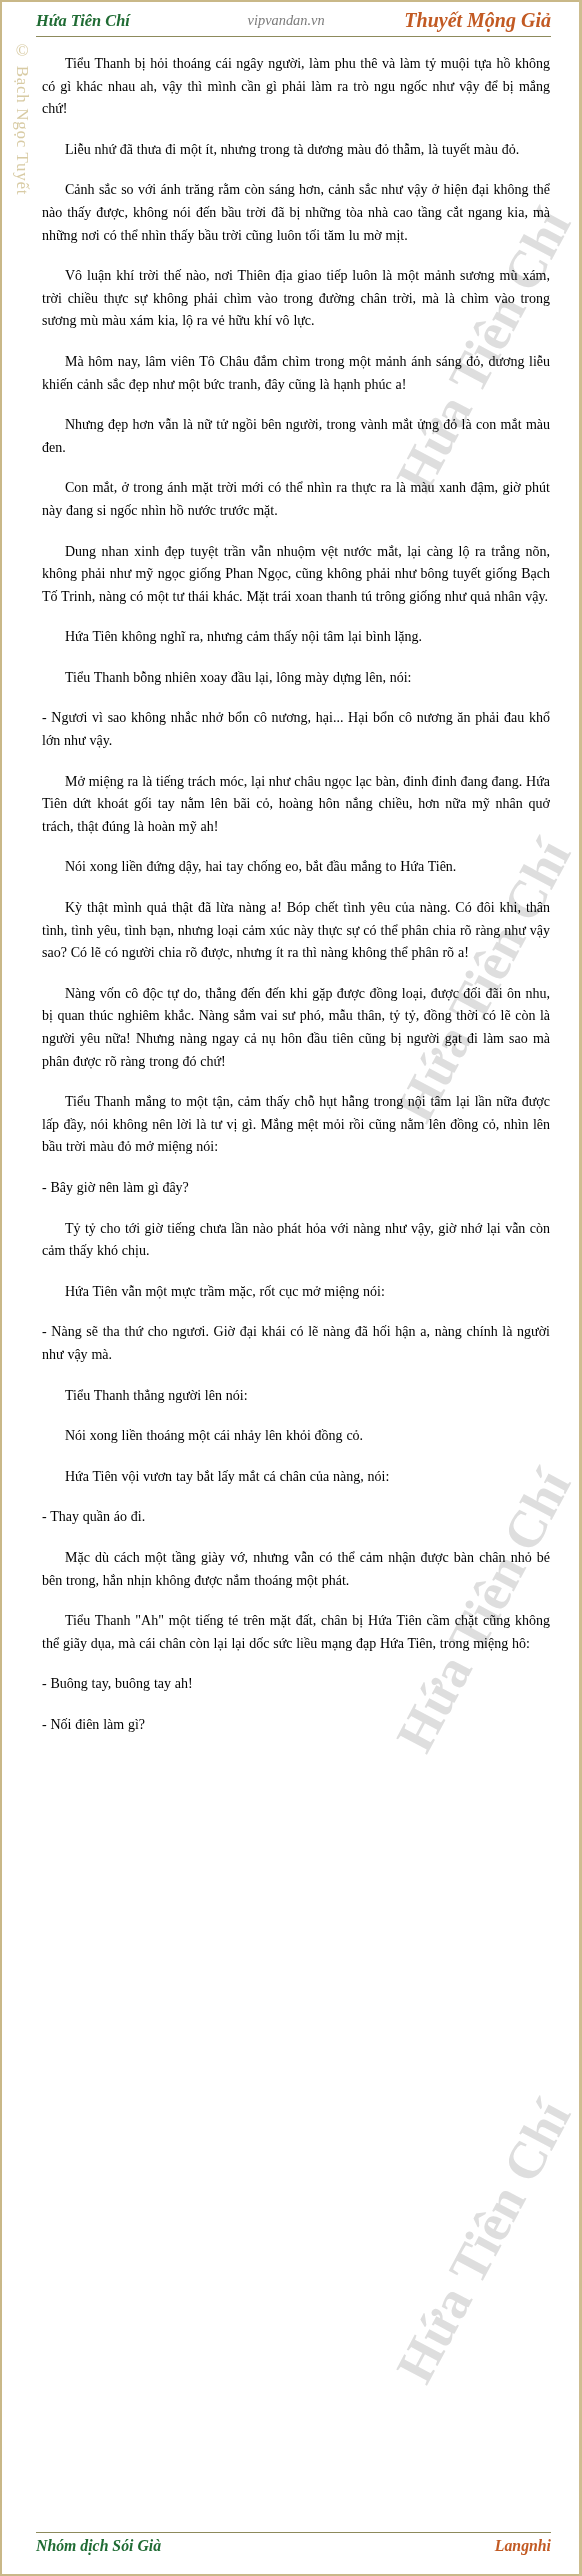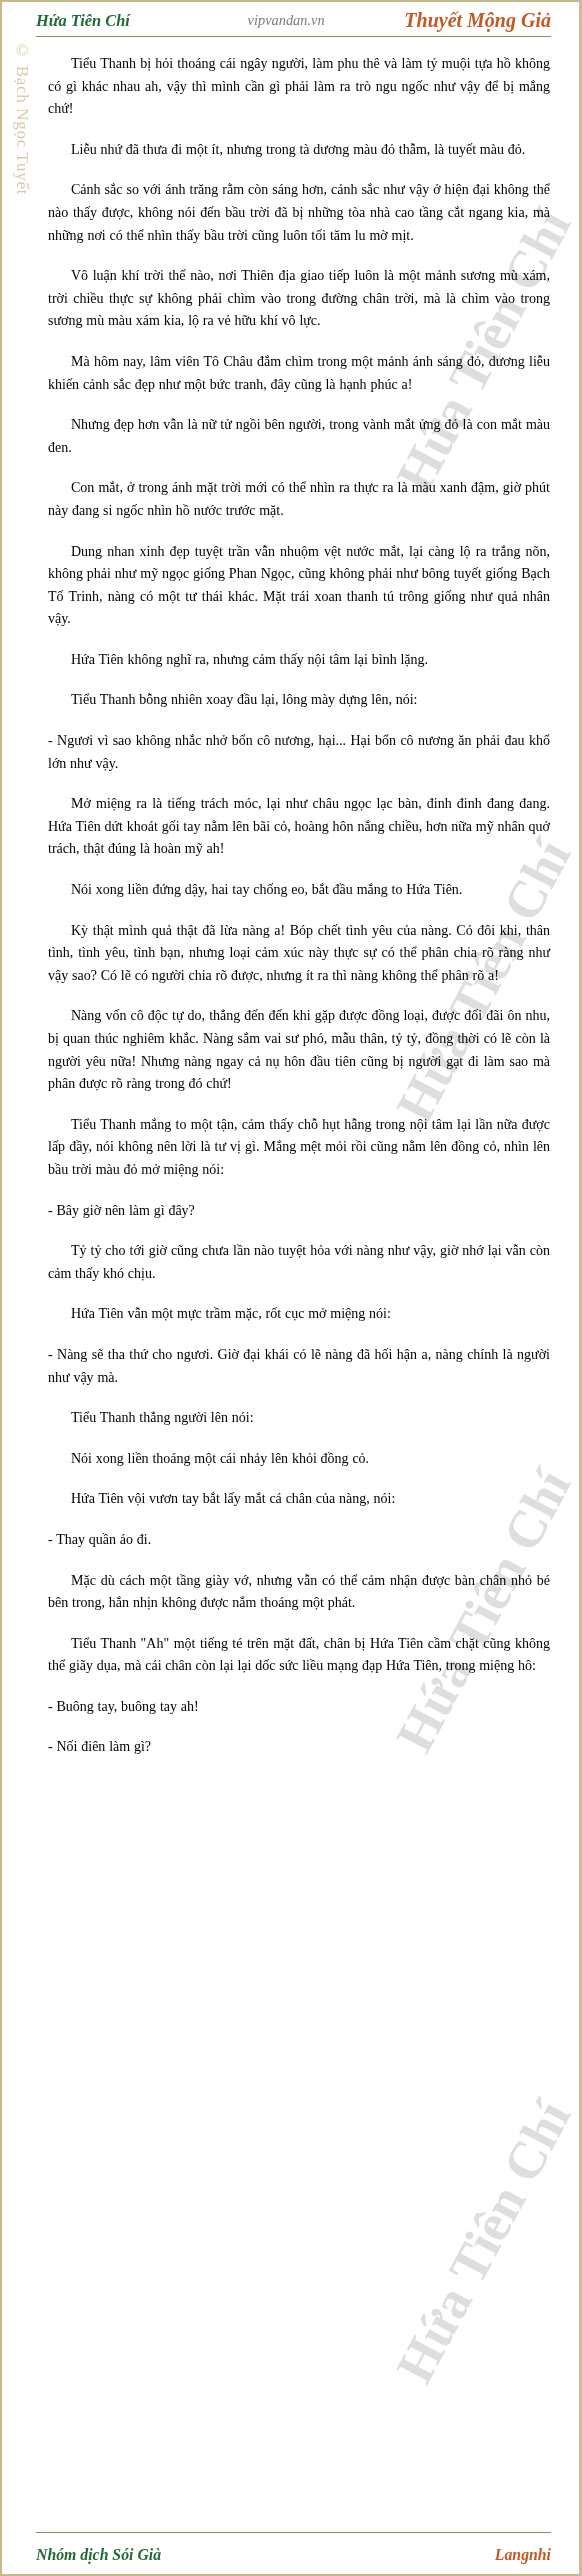--- a/index.html
+++ b/index.html
@@ -127,42 +127,41 @@
 
   
   .content {
     position: absolute;
     left: 40px;
     top: 53px;
     width: 510px;
     z-index: 2;
   }
   p.para {
-    margin: 0 0 18px 8px;
+    margin: 0 0 18px 2px;
     font-family: "Liberation Serif", "DejaVu Serif", serif;
     font-size: 14px;
     line-height: 22.6px;
     color: #000000;
     text-align: justify;
     text-indent: 23px;
     word-spacing: 0.3px;
   }
   p.para.nodent {
     text-indent: 0;
   }
 
   
   .footer {
     position: absolute;
     left: 36px;
     bottom: 12.3px;
     width: 515px;
     height: 31.5px;
     display: flex;
-    align-items: flex-end;
     justify-content: space-between;
     border-top: 1.4px solid #8d8a5c;
     padding-top: 4.1px;
     box-sizing: border-box;
     z-index: 3;
   }
   .ftr-left {
     font-family: "Liberation Serif", "DejaVu Serif", serif;
     font-style: italic;
     font-weight: bold;
@@ -213,21 +212,21 @@
       <p class="para">Dung nhan xinh đẹp tuyệt trần vẫn nhuộm vệt nước mắt, lại càng lộ ra trắng nõn, không phải như mỹ ngọc giống Phan Ngọc, cũng không phải như bông tuyết giống Bạch Tố Trinh, nàng có một tư thái khác. Mặt trái xoan thanh tú trông giống như quả nhân vậy.</p>
       <p class="para">Hứa Tiên không nghĩ ra, nhưng cảm thấy nội tâm lại bình lặng.</p>
       <p class="para">Tiểu Thanh bỗng nhiên xoay đầu lại, lông mày dựng lên, nói:</p>
       <p class="para nodent">- Ngươi vì sao không nhắc nhở bổn cô nương, hại... Hại bổn cô nương ăn phải đau khổ lớn như vậy.</p>
       <p class="para">Mở miệng ra là tiếng trách móc, lại như châu ngọc lạc bàn, đinh đinh đang đang. Hứa Tiên dứt khoát gối tay nằm lên bãi cỏ, hoàng hôn nắng chiều, hơn nữa mỹ nhân quở trách, thật đúng là hoàn mỹ ah!</p>
       <p class="para">Nói xong liền đứng dậy, hai tay chống eo, bắt đầu mắng to Hứa Tiên.</p>
       <p class="para">Kỳ thật mình quả thật đã lừa nàng a! Bóp chết tình yêu của nàng. Có đôi khi, thân tình, tình yêu, tình bạn, nhưng loại cảm xúc này thực sự có thể phân chia rõ ràng như vậy sao? Có lẽ có người chia rõ được, nhưng ít ra thì nàng không thể phân rõ a!</p>
       <p class="para">Nàng vốn cô độc tự do, thẳng đến đến khi gặp được đồng loại, được đối đãi ôn nhu, bị quan thúc nghiêm khắc. Nàng sắm vai sư phó, mẫu thân, tỷ tỷ, đồng thời có lẽ còn là người yêu nữa! Nhưng nàng ngay cả nụ hôn đầu tiên cũng bị người gạt đi làm sao mà phân được rõ ràng trong đó chứ!</p>
       <p class="para">Tiểu Thanh mắng to một tận, cảm thấy chỗ hụt hẫng trong nội tâm lại lần nữa được lấp đầy, nói không nên lời là tư vị gì. Mắng mệt mỏi rồi cũng nằm lên đồng cỏ, nhìn lên bầu trời màu đỏ mở miệng nói:</p>
       <p class="para nodent">- Bây giờ nên làm gì đây?</p>
-      <p class="para">Tỷ tỷ cho tới giờ cũng chưa lần nào tuyệt hỏa với nàng như vậy, giờ nhớ lại vẫn còn cảm thấy khó chịu.</p>
+      <p class="para">Tỷ tỷ cho tới giờ tiếng chưa lần nào phát hỏa với nàng như vậy, giờ nhớ lại vẫn còn cảm thấy khó chịu.</p>
       <p class="para">Hứa Tiên vẫn một mực trầm mặc, rốt cục mở miệng nói:</p>
       <p class="para nodent">- Nàng sẽ tha thứ cho ngươi. Giờ đại khái có lẽ nàng đã hối hận a, nàng chính là người như vậy mà.</p>
       <p class="para">Tiểu Thanh thẳng người lên nói:</p>
       <p class="para">Nói xong liền thoáng một cái nhảy lên khỏi đồng cỏ.</p>
       <p class="para">Hứa Tiên vội vươn tay bắt lấy mắt cá chân của nàng, nói:</p>
       <p class="para nodent">- Thay quần áo đi.</p>
       <p class="para">Mặc dù cách một tầng giày vớ, nhưng vẫn có thể cảm nhận được bàn chân nhỏ bé bên trong, hắn nhịn không được nắm thoáng một phát.</p>
       <p class="para">Tiểu Thanh "Ah" một tiếng té trên mặt đất, chân bị Hứa Tiên cầm chặt cũng không thể giãy dụa, mà cái chân còn lại lại dốc sức liều mạng đạp Hứa Tiên, trong miệng hô:</p>
       <p class="para nodent">- Buông tay, buông tay ah!</p>
       <p class="para nodent">- Nối điên làm gì?</p>

